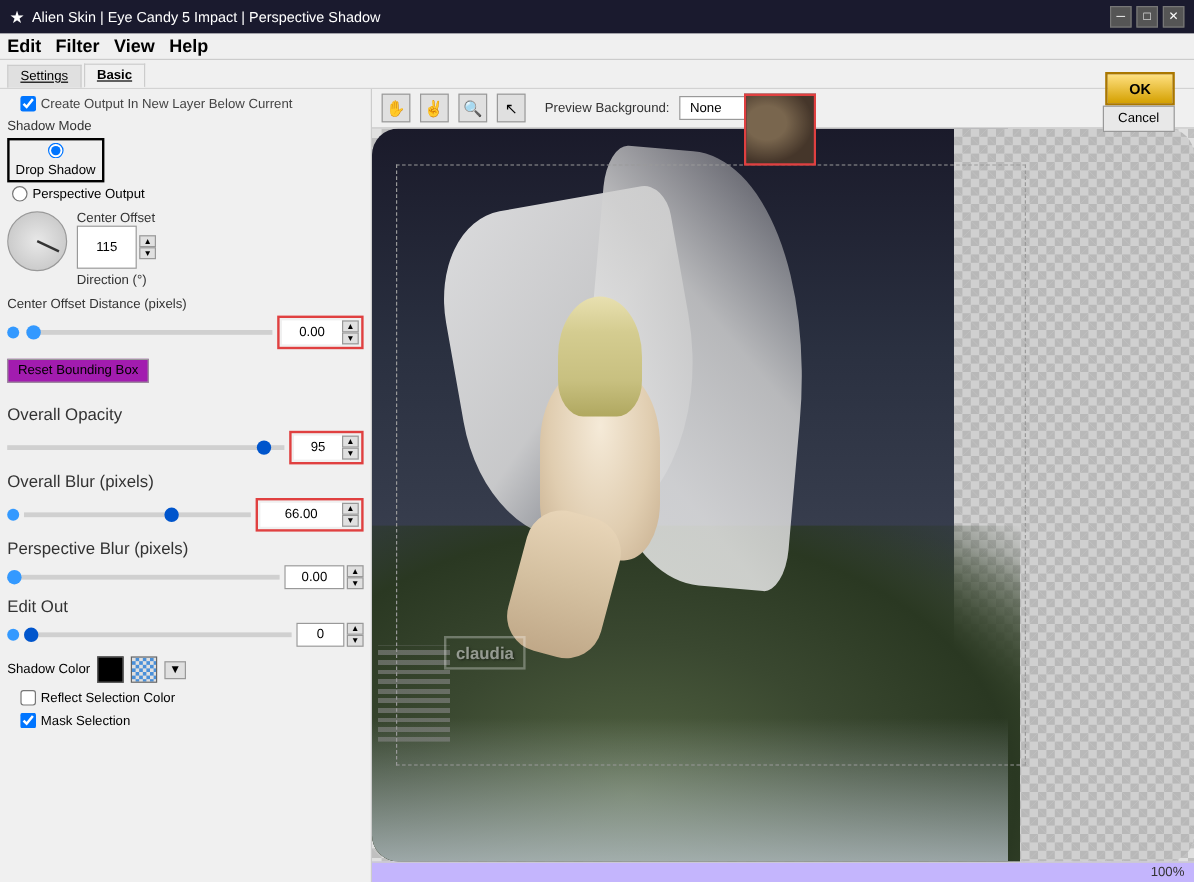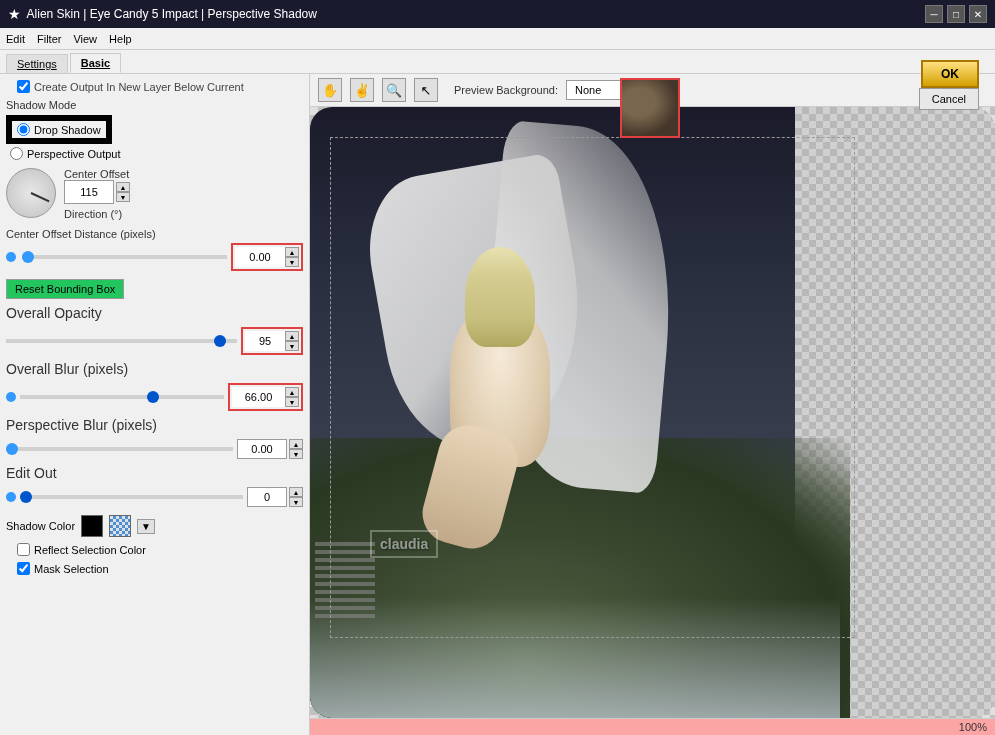--- a/index.html
+++ b/index.html
@@ -30,21 +30,21 @@
 
     .menu-bar {
       background: #f0f0f0;
       padding: 2px 6px;
       display: flex;
       gap: 12px;
       border-bottom: 1px solid #ccc;
       height: 22px;
       align-items: center;
     }
-    .menu-item { font-size: 11px; cursor: pointer; color: #000; text-decoration: none; }
+    .menu-item { font-size: 15px; cursor: pointer; color: #000; text-decoration: none; font-weight: bold; }
 
     .tabs-bar {
       background: #f0f0f0;
       padding: 3px 6px 0;
       display: flex;
       border-bottom: 1px solid #ccc;
       align-items: flex-end;
     }
     .tab {
       padding: 3px 10px;
@@ -72,25 +72,26 @@
       flex-shrink: 0;
     }
 
     .checkbox-row { display: flex; align-items: center; gap: 4px; margin-bottom: 6px; padding-left: 11px; }
     .section-label { font-size: 11px; color: #333; margin-bottom: 4px; }
     
     .shadow-mode-section { margin-bottom: 8px; }
     .radio-row { display: flex; align-items: center; gap: 4px; margin-bottom: 3px; }
     
     .drop-shadow-radio-box {
-      border: 6px solid #000000;
+      border: 2px solid #000000;
       padding: 2px 5px;
       display: inline-flex;
       align-items: center;
       gap: 4px;
+      flex-direction: column;
     }
 
     .direction-section {
       display: flex;
       gap: 8px;
       margin-bottom: 8px;
     }
 
     .dial-container {
       width: 50px; height: 50px;
@@ -163,26 +164,26 @@
     .slider::-webkit-slider-thumb {
       -webkit-appearance: none;
       width: 12px; height: 12px;
       border-radius: 50%;
       background: #3399ff;
       cursor: pointer;
     }
     .slider.blue-thumb::-webkit-slider-thumb { background: #0055cc; }
 
     .reset-btn {
-      background: #22c55e;
+      background: #a21caf;
       border: 1px solid #999;
       padding: 3px 8px;
       font-size: 11px;
       cursor: pointer;
-      margin-bottom: 6px;
+      margin-bottom: 18px;
     }
 
     .param-row {
       display: flex;
       align-items: center;
       margin-bottom: 6px;
       gap: 6px;
     }
     .param-label { font-size: 14px; color: #333; min-width: 110px; }
 
@@ -303,21 +304,21 @@
       right: 8px;
       background: #e8e8e8;
       border: 1px solid #999;
       padding: 4px 12px;
       font-size: 11px;
       cursor: pointer;
       z-index: 20;
     }
 
     .status-bar {
-      background: #fca5a5;
+      background: #c4b5fd;
       border-top: 1px solid #ccc;
       padding: 2px 8px;
       display: flex;
       justify-content: flex-end;
       font-size: 11px;
       color: #333;
       text-align: center;
     }
 
     
@@ -471,21 +472,21 @@
       
       <div class="direction-section">
         <div class="dial-container">
           <div class="dial-line"></div>
         </div>
 
         <div class="direction-inputs">
           <div>
             <div class="input-label">Center Offset</div>
             <div class="spinner-input">
-              <input type="text" value="115" style="width: 50px; height: 24px; border: 1px solid rgb(153, 153, 153); font-size: 11px; text-align: center;">
+              <input type="text" value="115" style="width: 50px; height: 36px; border: 1px solid rgb(153, 153, 153); font-size: 11px; text-align: center;">
               <div class="spinner-btns">
                 <button class="spin-btn">▲</button>
                 <button class="spin-btn">▼</button>
               </div>
             </div>
           </div>
           <div>
             <div class="input-label">Direction (°)</div>
           </div>
         </div>
@@ -528,21 +529,21 @@
       </div>
 
       
       <div class="param-row">
         <span class="param-label">Overall Blur (pixels)</span>
       </div>
       <div style="display:flex; align-items:center; gap:4px; margin-bottom:6px;">
         <div style="width:10px; height:10px; background:#3399ff; border-radius:50%; flex-shrink:0;"></div>
         <input type="range" min="0" max="100" value="66" class="slider blue-thumb" style="flex: 1 1 0%;">
         <div class="highlighted-input-box">
-          <input type="text" value="66.00" style="width: 53px; height: 20px; border: none; font-size: 11px; text-align: center;">
+          <input type="text" value="66.00" style="width: 68px; height: 20px; border: none; font-size: 11px; text-align: center;">
           <div class="spinner-btns">
             <button class="spin-btn">▲</button>
             <button class="spin-btn">▼</button>
           </div>
         </div>
       </div>
 
       
       <div class="param-row">
         <span class="param-label">Perspective Blur (pixels)</span>

